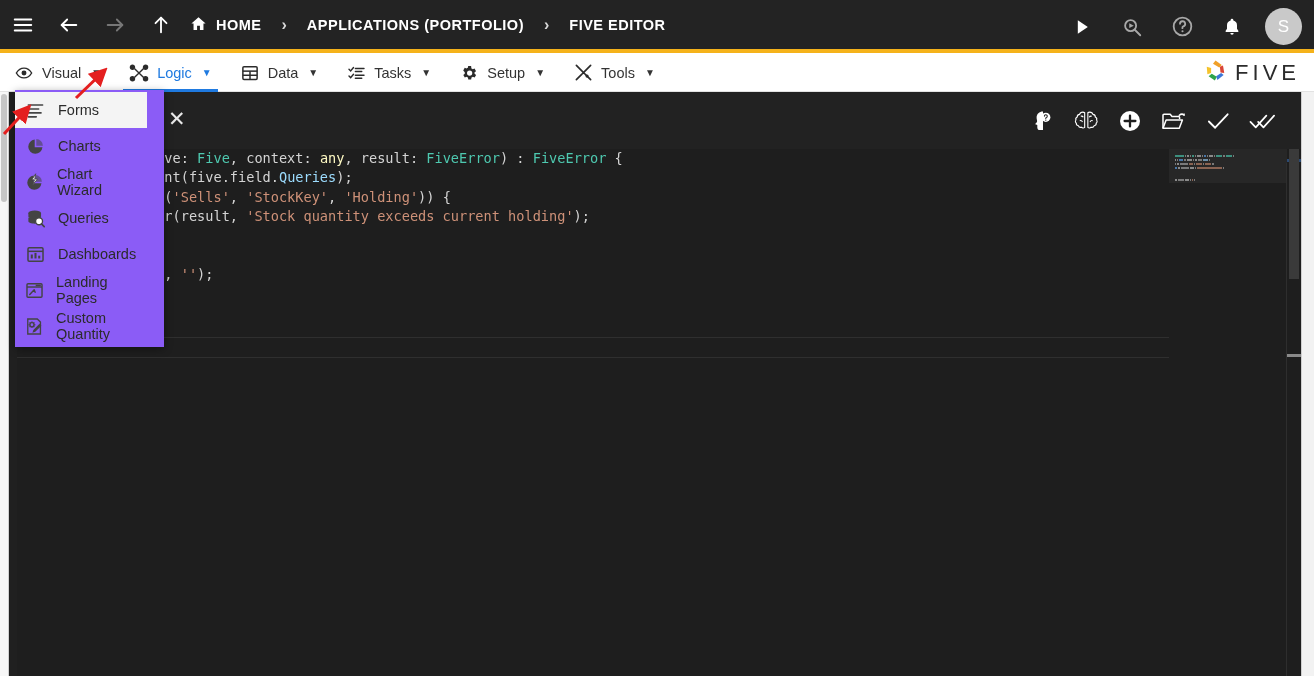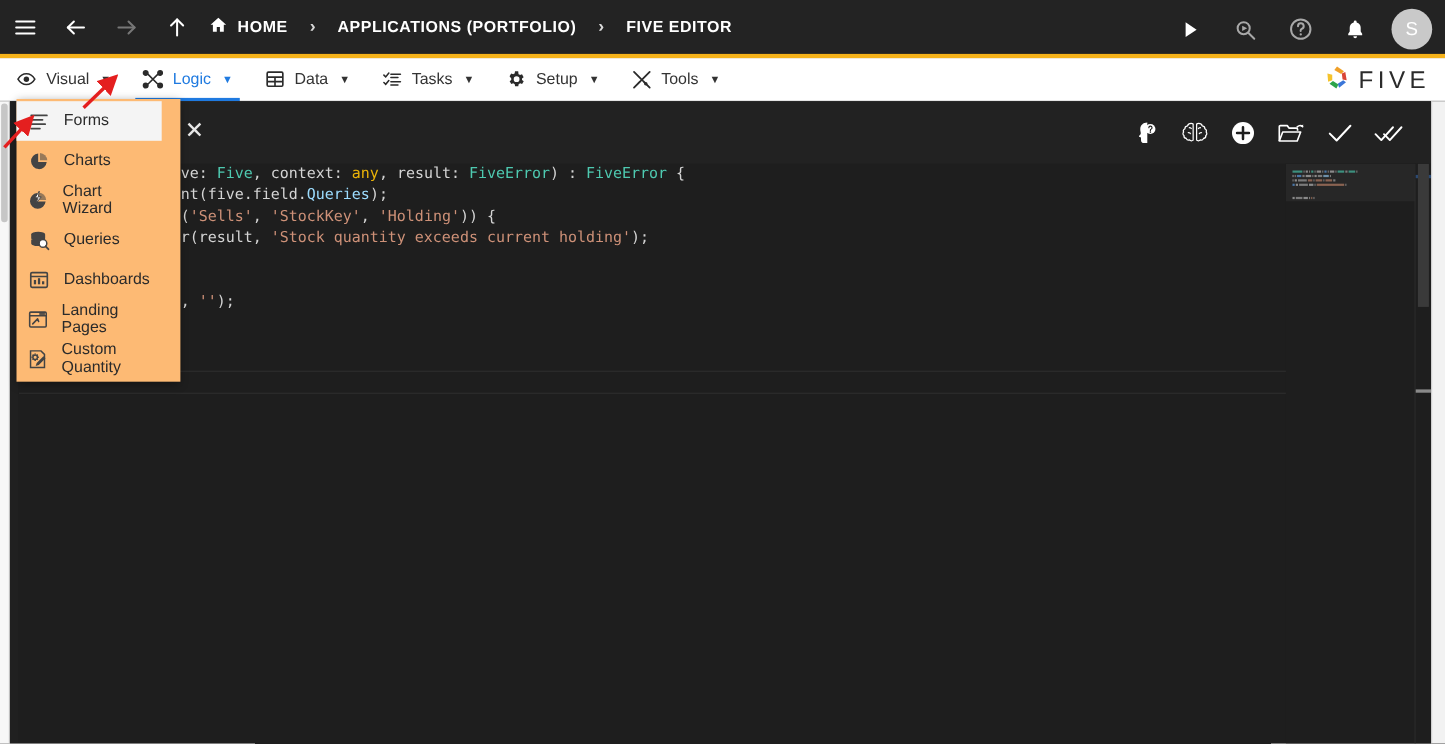--- a/index.html
+++ b/index.html
@@ -46,21 +46,21 @@
     width: 37px; height: 37px; border-radius: 50%;
     background: #c9c9c9; color: #ffffff;
     display:flex; align-items:center; justify-content:center;
     font-size: 17px; font-weight: 500; margin-left: 8px; margin-right: 4px;
   }
 
   
   .menubar {
     position: absolute; top: 53px; left: 0; width: 1314px; height: 39px;
     background: #ffffff;
-    display: flex; align-items: center;
+    display: flex; align-items: flex-start;
     border-bottom: 1px solid #e2e2e2;
   }
   .menu-item {
     display: flex; align-items: center; gap: 8px;
     height: 39px; padding: 0 14px 0 14px;
     color: #333333; font-size: 14.5px; position: relative;
     cursor: default;
   }
   .menu-item .m-ico { display:flex; align-items:center; justify-content:center; width:20px; }
   .menu-item .caret { font-size: 10px; margin-left: 2px; }
@@ -72,21 +72,21 @@
     position: absolute; right: 14px; top: 0; height: 39px;
     display: flex; align-items: center; gap: 7px;
   }
   .brand-text {
     font-size: 22px; letter-spacing: 4px; color: #2b2b2b; font-weight: 400;
   }
 
   
   .dropdown {
     position: absolute; top: 90px; left: 15px; width: 149px;
-    background: #fdba74;
+    background: #8b5cf6;
     box-shadow: 0 2px 8px rgba(0,0,0,.38);
     z-index: 40; padding: 2px 17px 3px 0;
   }
   .dd-item {
     display: flex; align-items: center; gap: 12px;
     height: 36px; padding: 0 10px;
     font-size: 14.5px; color: #2b2b2b; cursor: default;
   }
   .dd-item.hover { background: #f4f4f4; }
   .dd-item .dd-ico { width: 21px; display:flex; align-items:center; justify-content:center; }
@@ -136,21 +136,21 @@
     position: absolute; left: 17px; top: 57px; right: 0; bottom: 0;
     background: #1e1e1e; overflow: hidden;
   }
   pre.code {
     position: absolute; left: 0px; top: 0px;
     margin: 0; padding: 0;
     font-family: "DejaVu Sans Mono", "Liberation Mono", monospace;
     font-size: 13.6px; line-height: 19.3px;
     color: #d4d4d4; white-space: pre;
   }
-  .k-kw     { color: #eab308; }
+  .k-kw     { color: #fef9c3; }
   .k-type   { color: #4ec9b0; }
   .k-str    { color: #ce9178; }
   .k-var    { color: #9cdcfe; }
   .k-plain  { color: #d4d4d4; }
   .k-punct  { color: #d4d4d4; }
 
   .divider {
     position: absolute; left: 0; height: 1px; background: #2f2f2f;
   }
 

